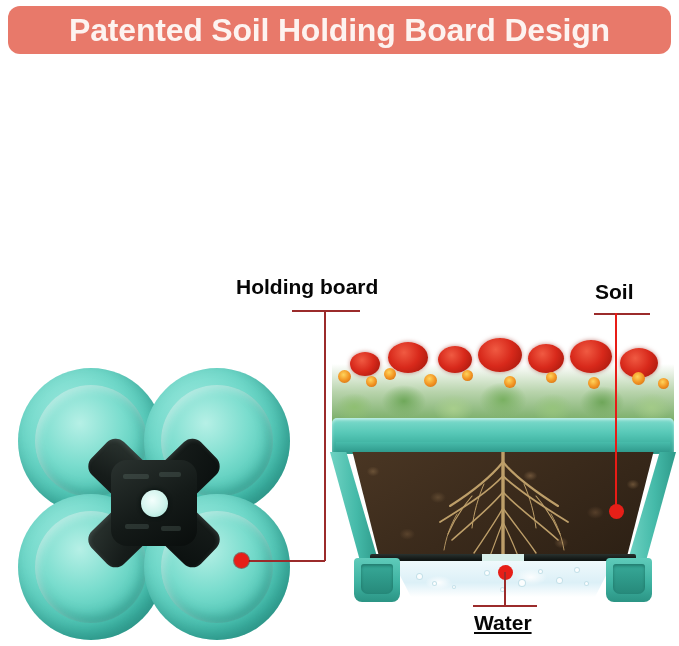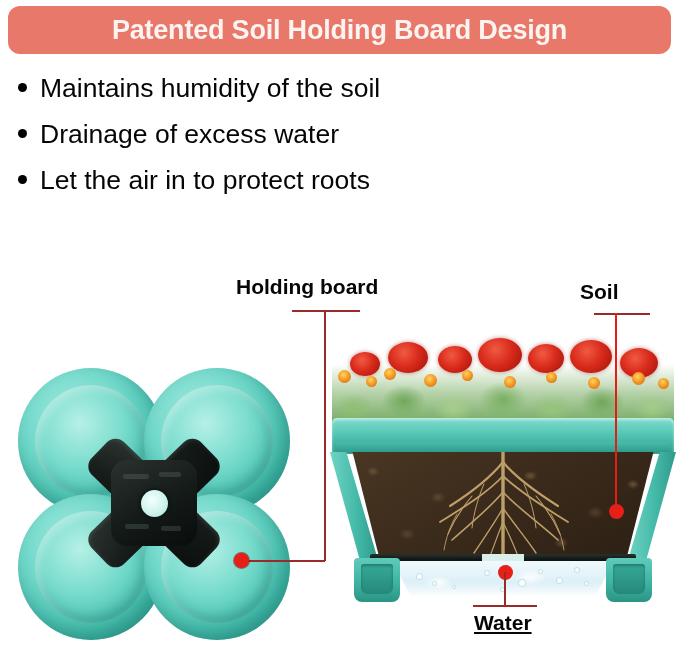--- a/index.html
+++ b/index.html
@@ -27,21 +27,21 @@
     width: 663px;
     height: 48px;
     background: #E8796A;
     border-radius: 12px;
     display: flex;
     align-items: center;
     justify-content: center;
   }
   .banner-title {
     color: #FDF3F0;
-    font-size: 27px;
+    font-size: 32px;
     font-weight: bold;
     letter-spacing: -0.2px;
     white-space: nowrap;
     line-height: 1;
   }
 
   
   .bullets {
     position: absolute;
     left: 18px;
@@ -82,21 +82,21 @@
   
   .callout-label {
     position: absolute;
     font-size: 21px;
     font-weight: bold;
     color: #060606;
     white-space: nowrap;
     line-height: 1;
   }
   #label-holding-board { left: 236px; top: 276px; }
-  #label-soil          { left: 580px; top: 281px; }
+  #label-soil          { left: 595px; top: 281px; }
   #label-water         { left: 474px; top: 612px; text-decoration: underline; }
 
   
   .ln { position: absolute; background: #9B2B2B; }
   .ln-bright { position: absolute; background: #E81C16; }
 
   
   #hb-crossbar { left: 292px; top: 310px; width: 68px; height: 2px; }
   #hb-vertical { left: 324px; top: 310px; width: 2px; height: 251px; }
   #hb-horiz    { left: 243px; top: 560px; width: 82px; height: 2px; }
@@ -370,34 +370,20 @@
 </style>
 </head>
 <body>
 
 <div id="page">
 
   <div class="banner">
     <div class="banner-title">Patented Soil Holding Board Design</div>
   </div>
 
-  <div class="bullets">
-    <div class="bullet-row">
-      <span class="bullet-dot"></span>
-      <span class="bullet-text">Maintains humidity of the soil</span>
-    </div>
-    <div class="bullet-row">
-      <span class="bullet-dot"></span>
-      <span class="bullet-text">Drainage of excess water</span>
-    </div>
-    <div class="bullet-row">
-      <span class="bullet-dot"></span>
-      <span class="bullet-text">Let the air in to protect roots</span>
-    </div>
-  </div>
 
   <div class="diagram" style="top:0;height:646px">
 
     <div class="pot-top">
       <div class="quatrefoil">
         <div class="qf-center"></div>
         <div class="qf-lobe tl"></div>
         <div class="qf-lobe tr"></div>
         <div class="qf-lobe bl"></div>
         <div class="qf-lobe br"></div>

